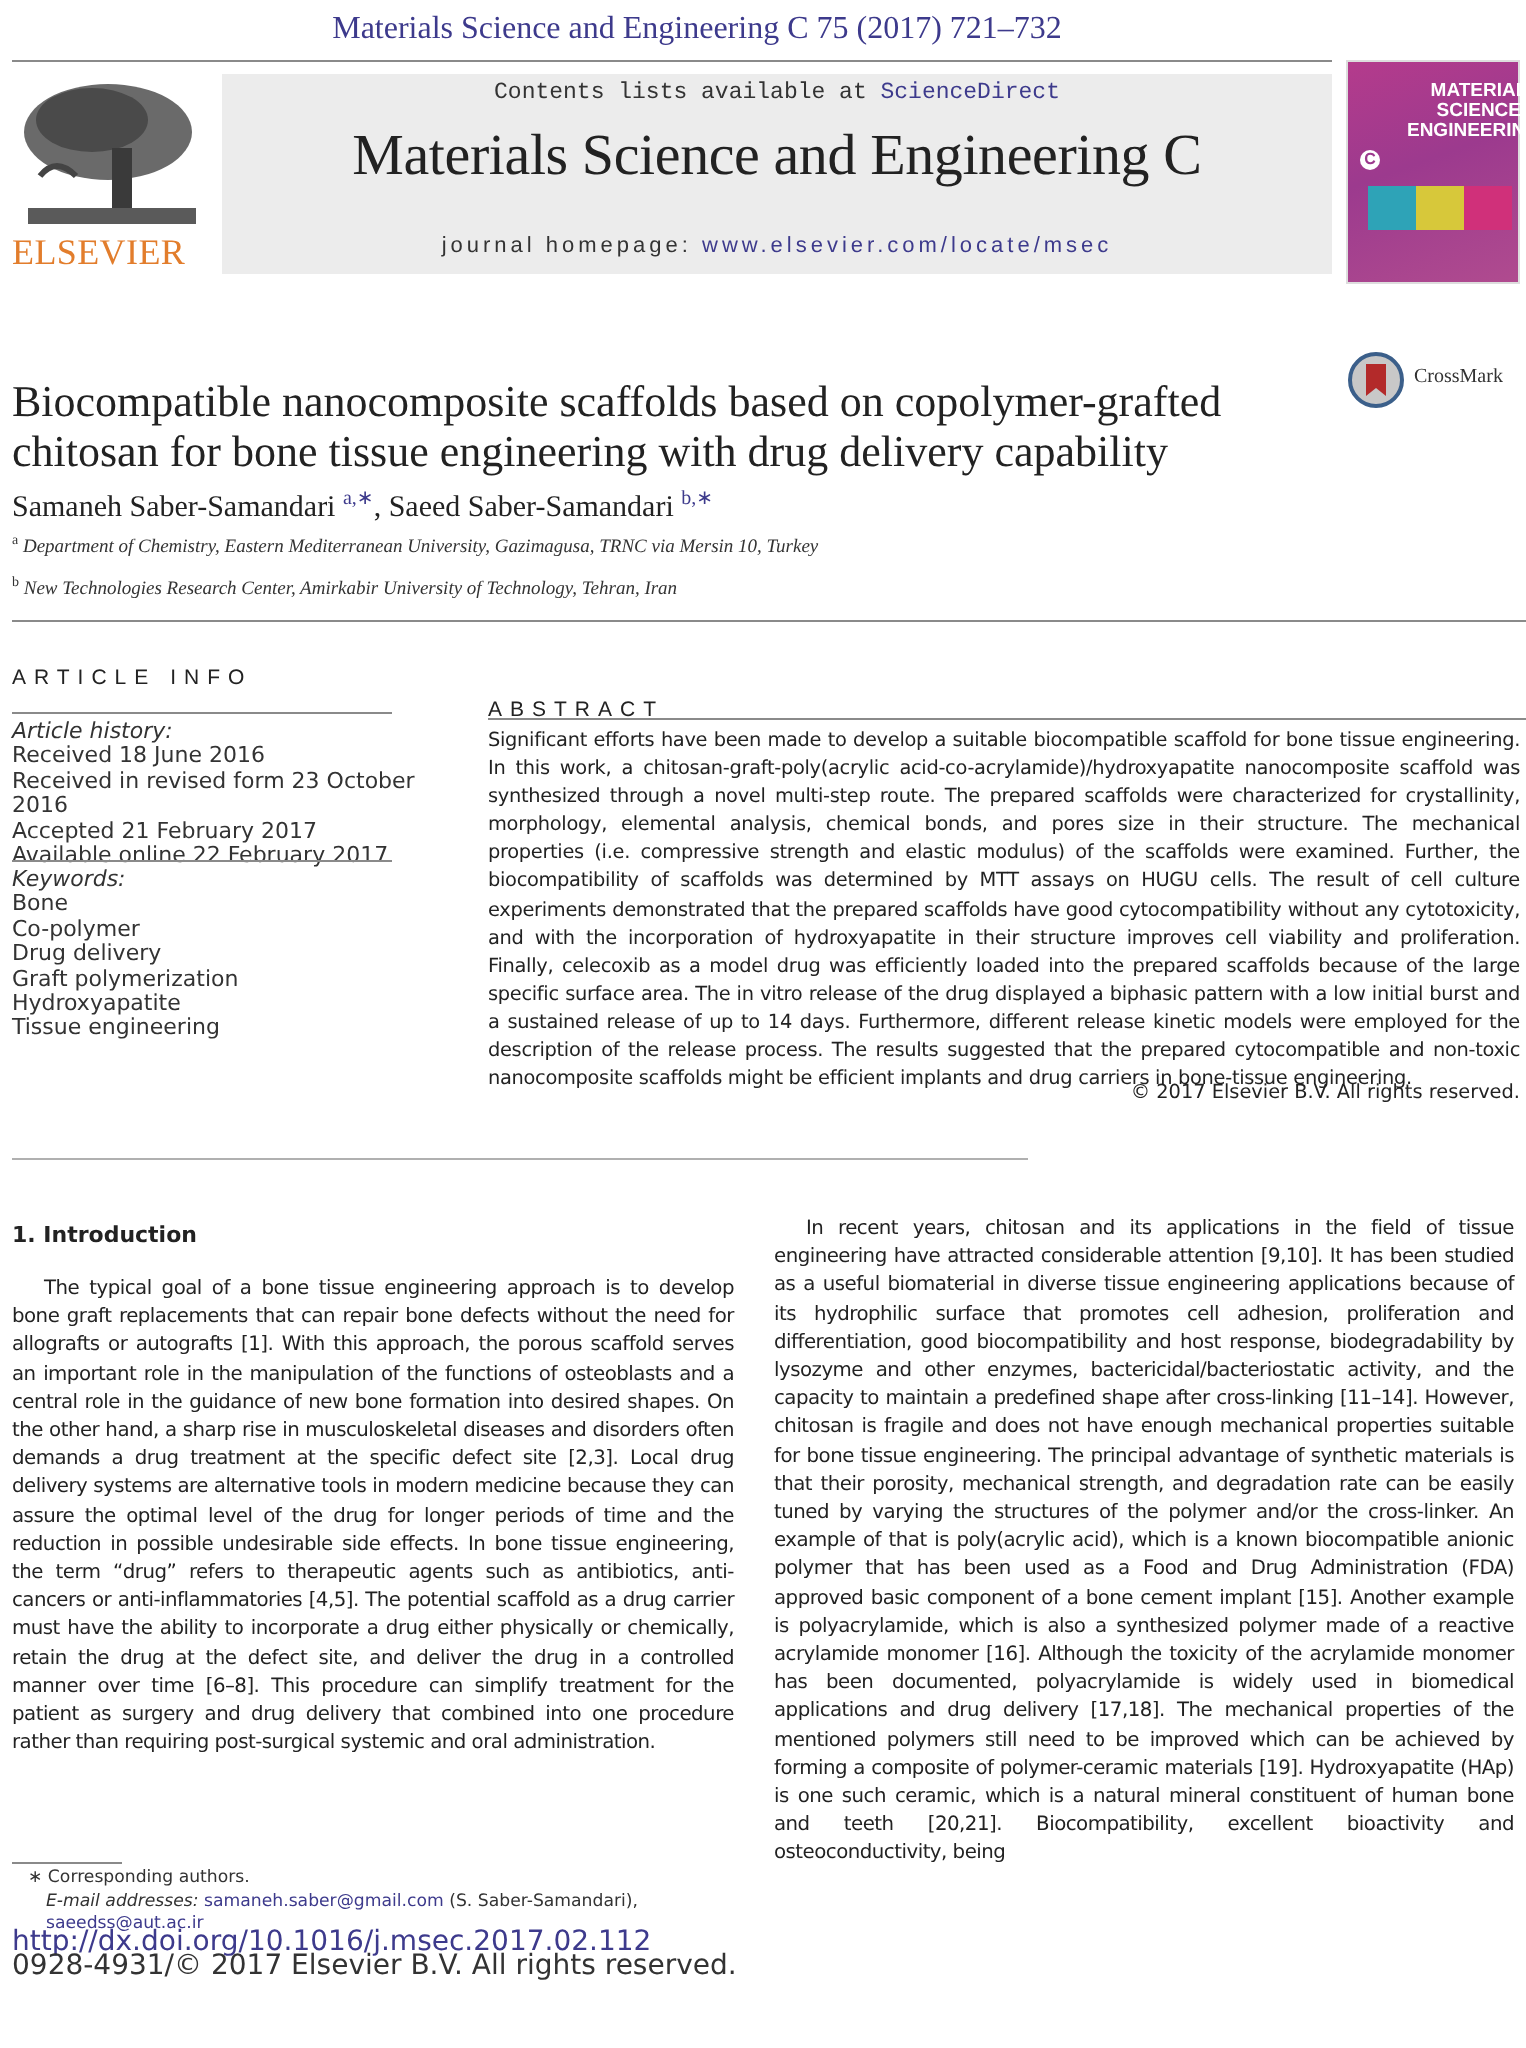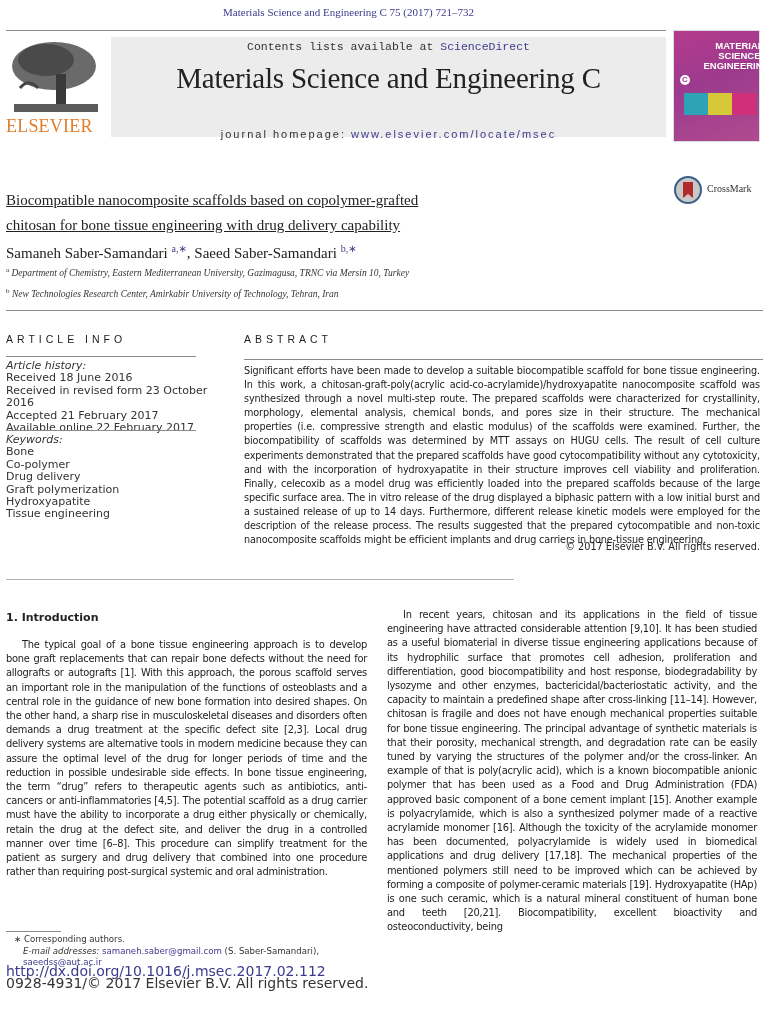--- a/index.html
+++ b/index.html
@@ -1,31 +1,31 @@
 <!DOCTYPE html>
 <html><head>
 <meta charset="utf-8">
 <style>
   html, body { margin: 0; padding: 0; background: #ffffff; }
   body { width: 763px; height: 1024px; position: relative; overflow: hidden;
          font-family: "Liberation Serif", serif; color: #222; }
   .abs { position: absolute; }
   a, .link { color: #3d3a8c; text-decoration: none; }
-  .running-head { top: 6px; left: 0; width: 697px; text-align: center; font-size: 11px; color: #3d3a8c; }
+  .running-head { top: 6px; left: 0; width: 697px; text-align: center; font-size: 16px; color: #3d3a8c; }
   .top-rule { top: 30px; left: 6px; width: 660px; height: 0; border-top: 1.5px solid #8a8a8a; }
   .elsevier-logo { top: 38px; left: 6px; width: 98px; height: 96px; }
   .elsevier-word { top: 116px; left: 6px; width: 98px; font-size: 18px; color: #e27d2c; font-family: "Liberation Serif", serif; letter-spacing: 0.2px; }
   .masthead { top: 37px; left: 111px; width: 555px; height: 100px; background: #ececec; }
   .contents { top: 40px; left: 111px; width: 555px; text-align: center; font-family: Liberation Mono, monospace; font-size: 11.5px; color: #333; }
   .journal-title { top: 62px; left: 111px; width: 555px; text-align: center; font-size: 29px; color: #222; letter-spacing: -0.2px; }
-  .homepage { top: 128px; left: 111px; width: 555px; text-align: center; font-family: "Liberation Sans", sans-serif; font-size: 11px; letter-spacing: 2px; color: #333; }
+  .homepage { top: 117px; left: 111px; width: 555px; text-align: center; font-family: "Liberation Sans", sans-serif; font-size: 11px; letter-spacing: 2px; color: #333; }
   .cover { top: 30px; left: 673px; width: 85px; height: 110px; background: linear-gradient(160deg,#b43b8c 0%,#9c3a8e 45%,#b04b8f 100%); border: 1px solid #ddd; }
   .cover-title { top: 10px; left: 16px; width: 80px; text-align: right; color: #fff; font-family: "Liberation Sans", sans-serif; font-weight: bold; font-size: 9.5px; line-height: 10px; }
   .cover-strip { top: 62px; height: 22px; width: 24px; }
-  .article-title { top: 188px; left: 6px; width: 640px; font-size: 15px; line-height: 25px; color: #222; text-decoration: underline; }
+  .article-title { top: 188px; left: 6px; width: 640px; font-size: 22px; line-height: 25px; color: #222; }
   .crossmark { top: 176px; left: 674px; width: 90px; height: 30px; }
   .authors { top: 243px; left: 6px; width: 640px; font-size: 15px; color: #222; }
   .authors sup { color: #3d3a8c; font-size: 10px; }
   .affil { left: 6px; width: 640px; font-size: 9.5px; font-style: italic; color: #333; }
   .affil sup { font-style: normal; font-size: 7px; }
   .rule-full { top: 310px; left: 6px; width: 757px; border-top: 1px solid #8a8a8a; }
   .section-cap { top: 333px; font-family: "Liberation Sans", sans-serif; font-size: 10.5px; letter-spacing: 4px; color: #222; text-align: right; }
   .side-rule { left: 6px; width: 190px; border-top: 1px solid #8a8a8a; }
   .side-block { left: 6px; width: 210px; font-size: 11px; line-height: 12.4px; color: #333; font-family: "DejaVu Sans", sans-serif; }
   .side-block .hdr { font-style: italic; }
@@ -103,21 +103,21 @@
   <span>Department of Chemistry, Eastern Mediterranean University, Gazimagusa, TRNC via Mersin 10, Turkey</span>
 </div>
 <div class="abs affil" style="top:287px;">
   <sup>b</sup>
   <span>New Technologies Research Center, Amirkabir University of Technology, Tehran, Iran</span>
 </div>
 
 <div class="abs rule-full"></div>
 
 <div class="abs section-cap" style="left:6px;">ARTICLE INFO</div>
-<div class="abs section-cap" style="left:244px;">ABSTRACT</div>
+<div class="abs section-cap" style="left:244px;margin-top:16px;">ABSTRACT</div>
 
 <div class="abs side-rule" style="top:356px;"></div>
 <div class="abs side-block" style="top:360px;">
   <div class="hdr">Article history:</div>
   <div>Received 18 June 2016</div>
   <div>Received in revised form 23 October 2016</div>
   <div>Accepted 21 February 2017</div>
   <div>Available online 22 February 2017</div>
 </div>
 <div class="abs side-rule" style="top:430px;"></div>

